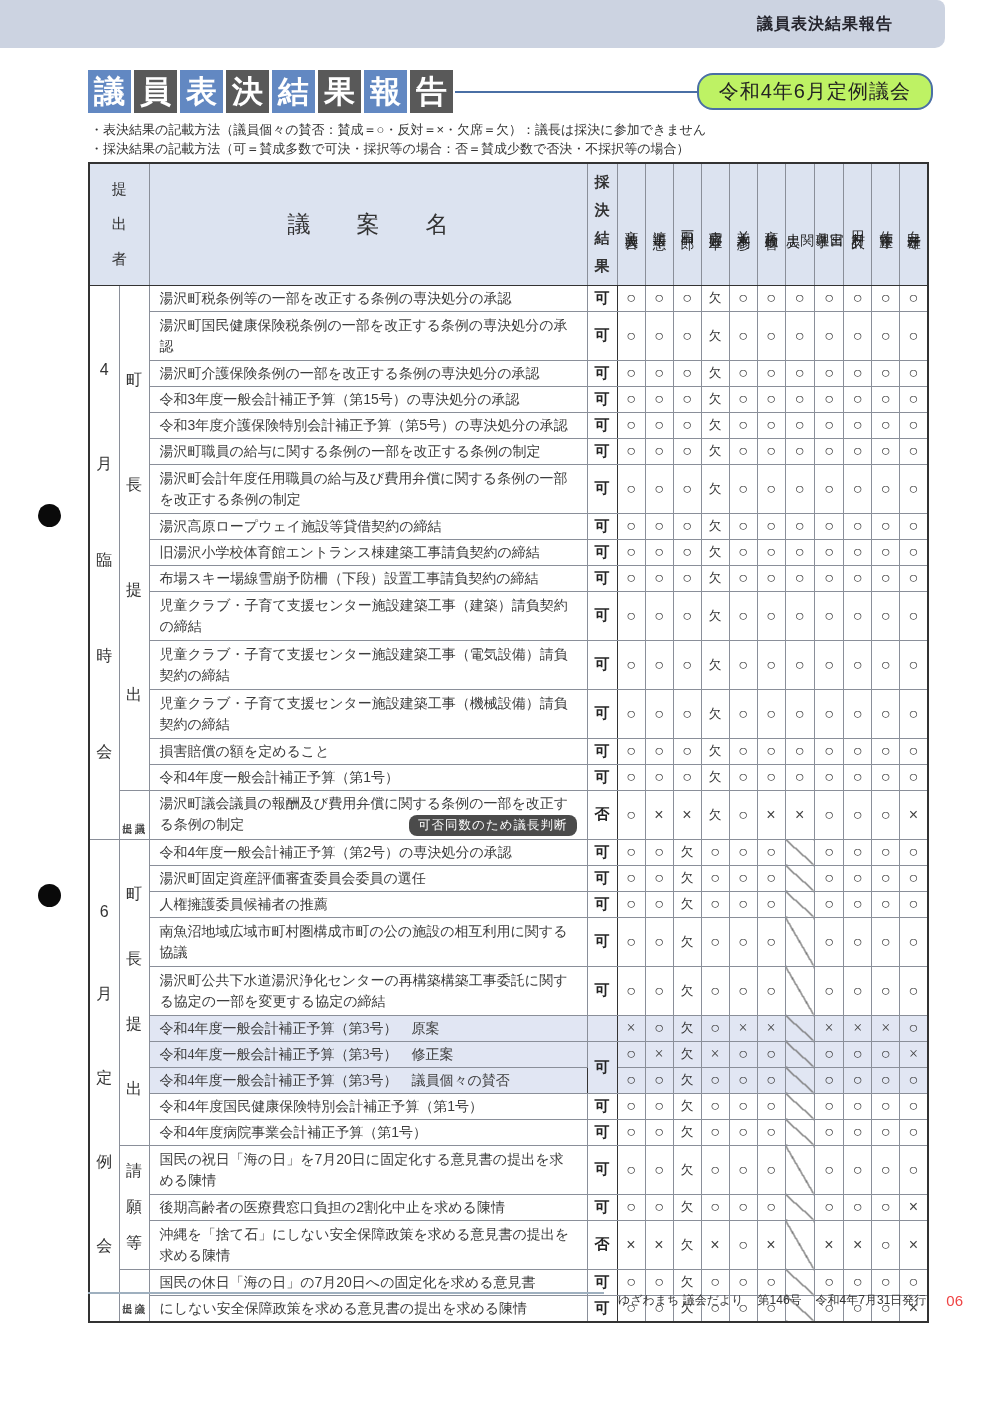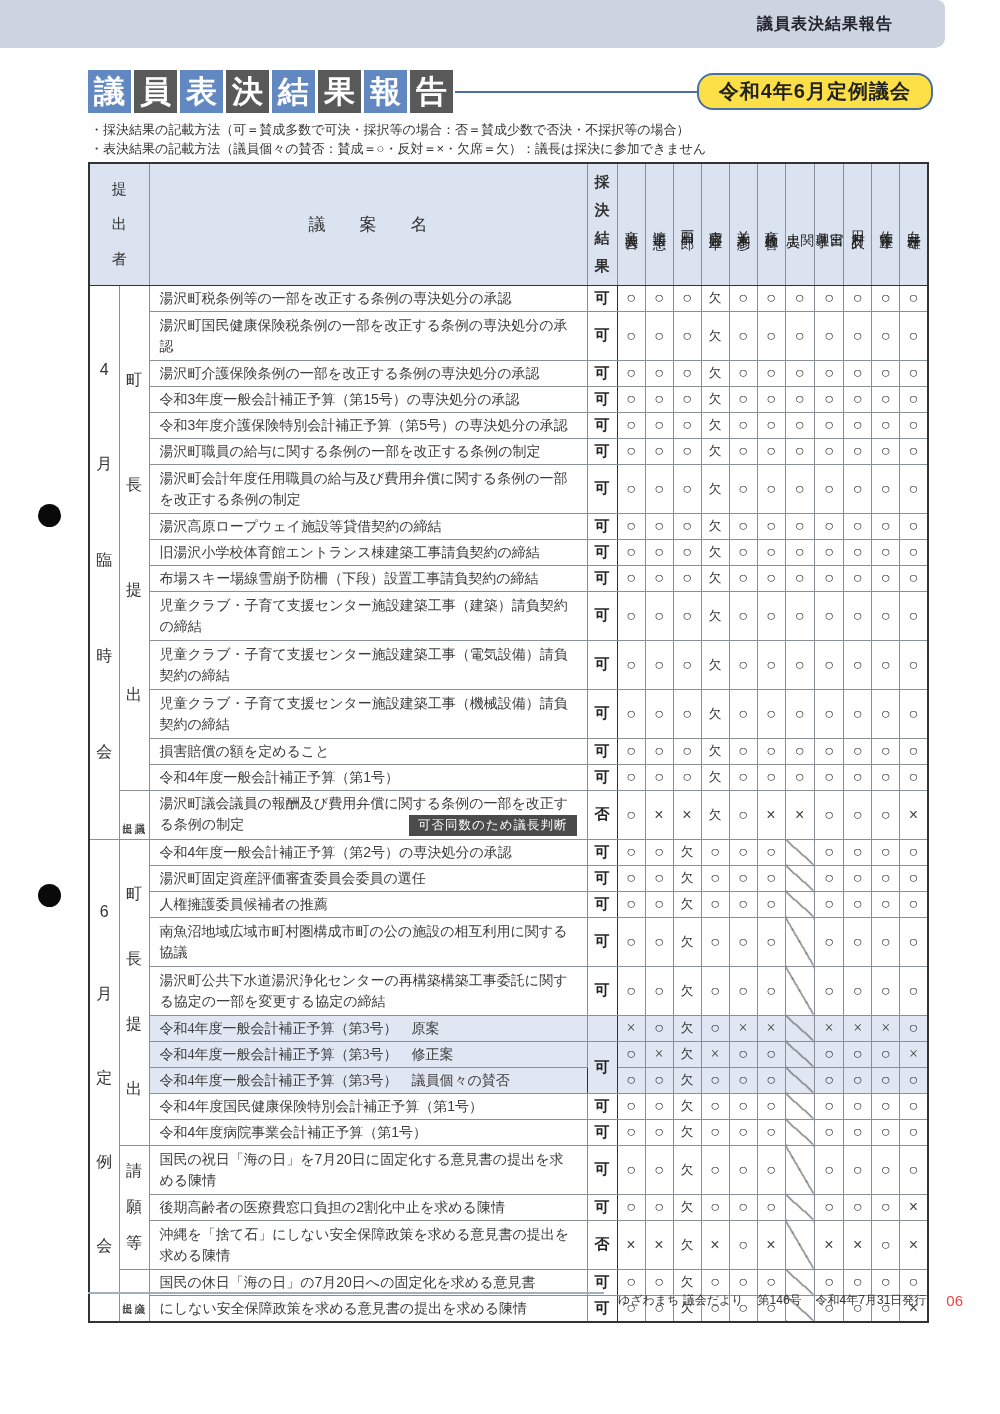--- a/index.html
+++ b/index.html
@@ -27,21 +27,21 @@
   .dot1{top:504px;} .dot2{top:884px;}
 
   
   .title-row{position:absolute;top:70px;left:88px;width:845px;display:flex;align-items:center;}
   .title-boxes{display:flex;gap:3px;}
   .tbox{width:43px;height:43px;display:flex;align-items:center;justify-content:center;
     color:#fff;font-size:31px;font-weight:bold;}
   .tbox.blue{background:var(--title-blue);} .tbox.gray{background:var(--title-gray);}
   .connector{flex:1;height:2px;background:var(--pill-border);margin:0 0 0 2px;}
   .session-pill{border:2px solid var(--pill-border);border-radius:16px;padding:3px 20px;
-    font-size:20px;color:#222;letter-spacing:1px;white-space:nowrap;background:#fde047;font-weight:bold;}
+    font-size:20px;color:#222;letter-spacing:1px;white-space:nowrap;background:#bef264;}
 
   
   .notes{position:absolute;top:121px;left:90px;width:860px;font-size:13px;color:#333;line-height:1.45;}
 
   
   .tablewrap{position:absolute;top:162px;left:88px;}
   table{border-collapse:collapse;table-layout:fixed;border:2px solid var(--grid-dark);}
   col.c-session{width:30px;} col.c-group{width:30px;} col.c-bill{width:438px;}
   col.c-result{width:30px;} col.c-member{width:28px;}
   td,th{border:1px solid var(--grid);vertical-align:middle;}
@@ -55,21 +55,21 @@
     margin:0 auto;font-size:13.5px;letter-spacing:2px;color:#222;line-height:1.05;}
   .compact-label{writing-mode:vertical-rl;text-orientation:upright;white-space:pre-line;
     margin:0 auto;font-size:10.5px;letter-spacing:0;color:#333;line-height:1.2;text-align:center;}
   td.bill{padding:2px 10px;font-size:14px;line-height:1.5;color:#3d3d3d;text-align:left;}
   td.result-col{border-left:1.6px solid var(--grid-dark);border-right:1.6px solid var(--grid-dark);
     text-align:center;font-weight:bold;font-size:15px;color:#222;}
   td.mark{text-align:center;font-size:16px;color:#444;padding:0;}
   td.mark.absent{font-size:13px;color:#333;}
   td.mark.slash{background-image:linear-gradient(to top right,transparent calc(50% - 0.7px),#777 calc(50% - 0.7px),#777 calc(50% + 0.7px),transparent calc(50% + 0.7px));}
   td.hl{background:var(--hl-bg);font-family:Liberation Serif, serif;}
-  .badge{float:right;background:var(--badge-bg);color:#fff;font-size:12.5px;padding:1px 9px;margin-top:1px;letter-spacing:1px;}
+  .badge{float:right;background:var(--badge-bg);color:#fff;font-size:12.5px;padding:1px 9px;margin-top:1px;letter-spacing:1px;border-radius:8px;}
 
   
   .footer{position:absolute;top:1292px;left:88px;width:875px;display:flex;gap:14px;}
   .footer-line{flex:1;height:2px;background:#9fb0bf;}
   .footer span{font-size:12px;color:#333;white-space:nowrap;}
   .footer .page-num{font-size:15px;color:#ef4444;margin-left:6px;}
 </style>
 </head>
 <body>
 
@@ -89,22 +89,22 @@
       <div class="tbox blue">結</div>
       <div class="tbox gray">果</div>
       <div class="tbox blue">報</div>
       <div class="tbox gray">告</div>
     </div>
   <div class="connector"></div>
   <div class="session-pill">令和4年6月定例議会</div>
 </div>
 
 <div class="notes" id="notes">
+    <div>・表決結果の記載方法（議員個々の賛否：賛成＝○・反対＝×・欠席＝欠）：議長は採決に参加できません</div>
     <div>・採決結果の記載方法（可＝賛成多数で可決・採択等の場合：否＝賛成少数で否決・不採択等の場合）</div>
-    <div>・表決結果の記載方法（議員個々の賛否：賛成＝○・反対＝×・欠席＝欠）：議長は採決に参加できません</div>
   </div>
 
 <div class="tablewrap">
   <table id="vtable">
     <colgroup id="vcols">
         <col class="c-session">
         <col class="c-group">
         <col class="c-bill">
         <col class="c-result">
         <col class="c-member">
@@ -121,21 +121,21 @@
       </colgroup>
     <thead id="vhead">
         <tr>
           <th colspan="2">
             <div class="v-spread">
               <span>提</span>
               <span>出</span>
               <span>者</span>
             </div>
           </th>
-          <th style="font-size: 17px; color: rgb(51, 51, 51);">議　　案　　名</th>
+          <th style="font-size: 23px; color: rgb(51, 51, 51);">議　　案　　名</th>
           <th class="result-head">
             <div class="v-spread">
               <span>採</span>
               <span>決</span>
               <span>結</span>
               <span>果</span>
             </div>
           </th>
           <th>
             <div class="member-name">髙波大吾</div>

